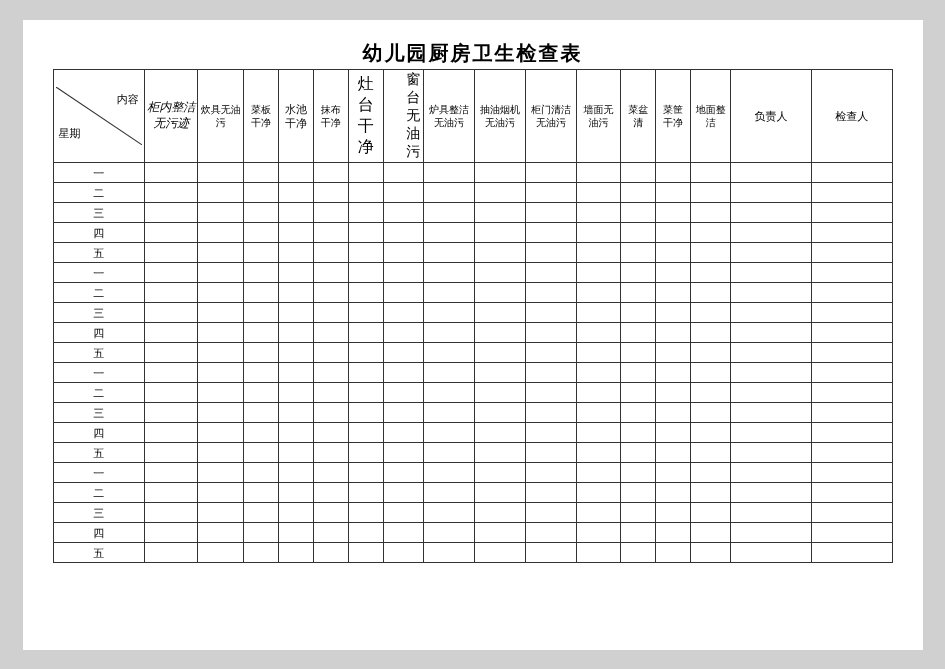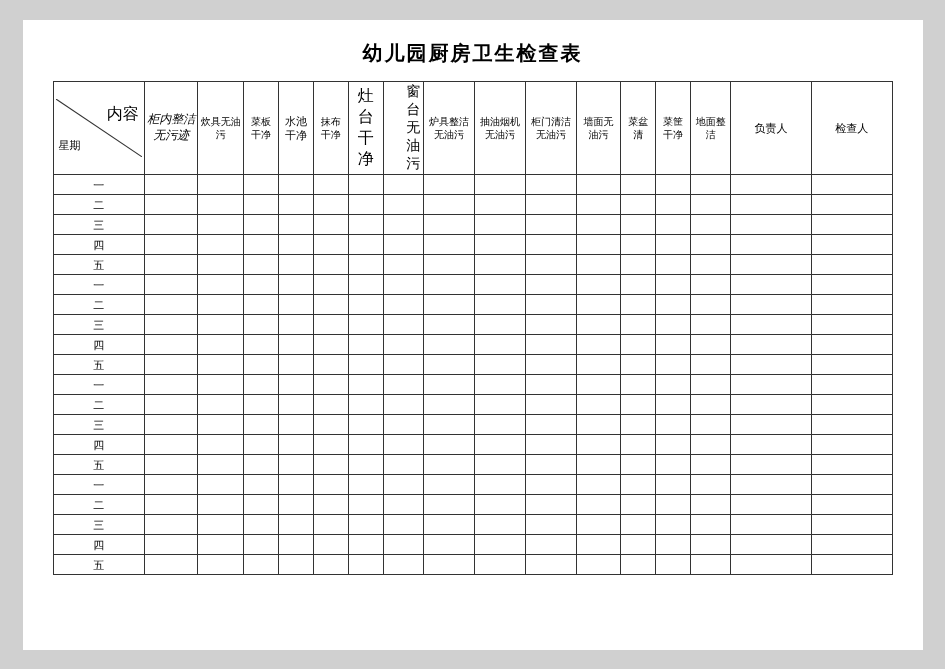--- a/index.html
+++ b/index.html
@@ -22,21 +22,21 @@
       background: #fff;
       width: 900px;
       min-height: 630px;
       padding: 20px 30px 20px 30px;
     }
 
     .page-title {
       text-align: center;
       font-size: 20px;
       font-weight: bold;
-      margin-bottom: 14px;
+      margin-bottom: 2px;
       letter-spacing: 2px;
     }
 
     table {
       border-collapse: collapse;
       width: 100%;
       table-layout: fixed;
     }
 
     th, td {
@@ -65,21 +65,21 @@
       top: 0;
       left: 0;
       width: 100%;
       height: 100%;
     }
 
     .corner-text-top {
       position: absolute;
       top: 5px;
       right: 3px;
-      font-size: 16px;
+      font-size: 11px;
     }
 
     .corner-text-bottom {
       position: absolute;
       bottom: 5px;
       left: 3px;
       font-size: 11px;
     }
 
     .data-row td {

